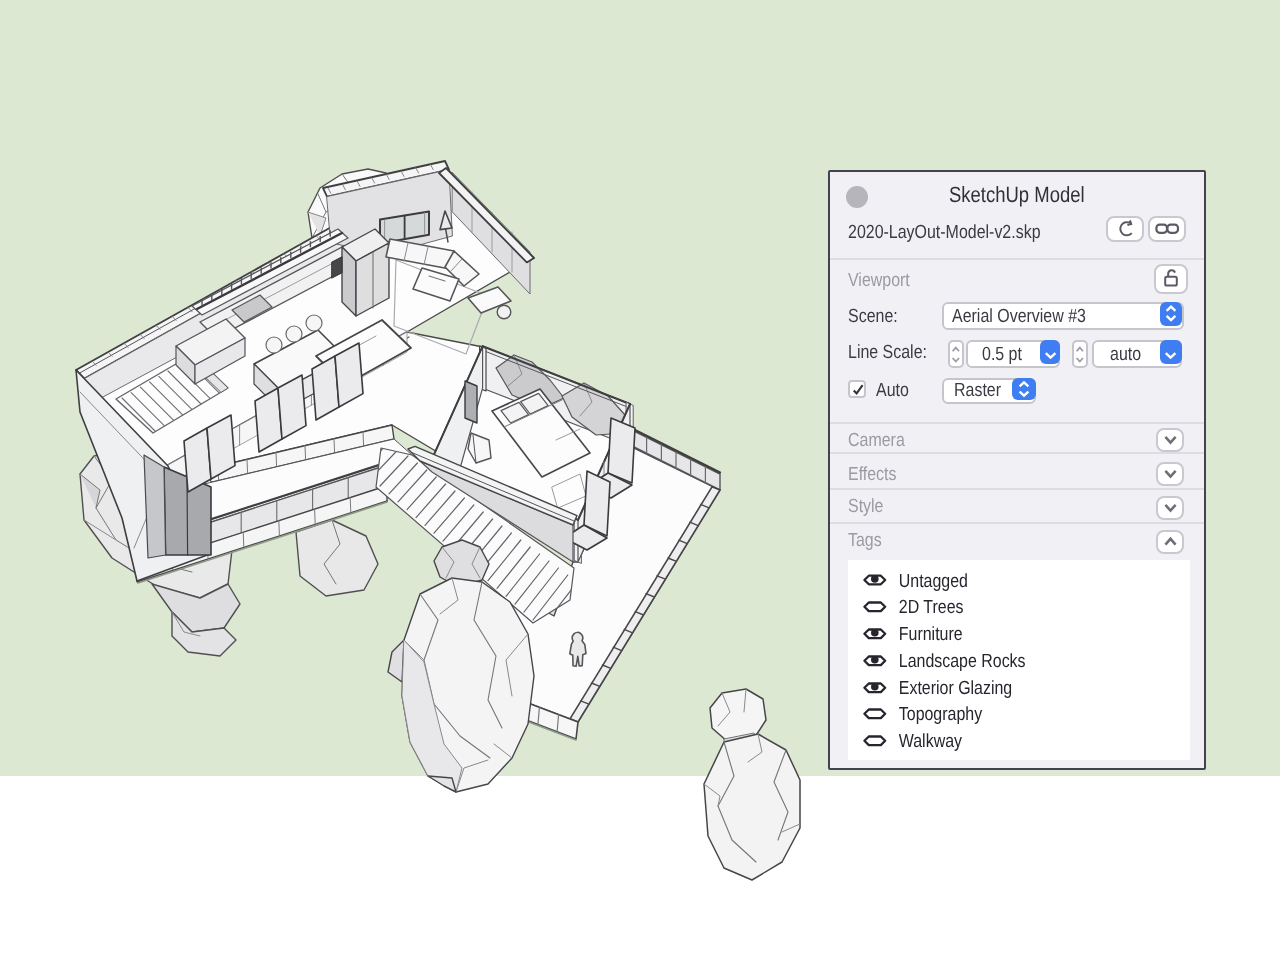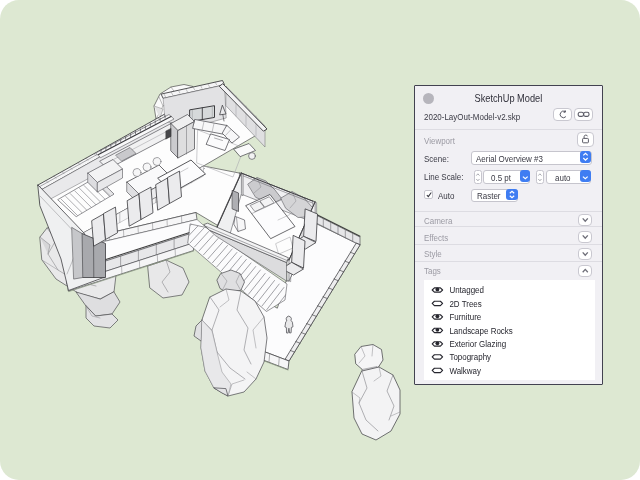--- a/index.html
+++ b/index.html
@@ -1,17 +1,17 @@
 <!DOCTYPE html>
 <html><head>
 <meta charset="utf-8">
 <style>
 html,body{margin:0;padding:0;}
 body{width:640px;height:480px;overflow:hidden;font-family:"Liberation Sans",sans-serif;}
-#stage{position:absolute;top:0;left:0;width:640px;height:480px;background:#dde8d2;border-radius:19px;}
+#stage{position:absolute;top:0;left:0;width:640px;height:388px;background:#dde8d2;}
 #model{position:absolute;top:0;left:0;}
 #panel{position:absolute;left:414px;top:85px;width:186.8px;height:298px;background:#f1f0f4;border:1.6px solid #424250;border-radius:1px;}
 .sep{position:absolute;left:0;width:100%;height:1px;background:#dddce2;}
 .lbl{position:absolute;font-size:9.5px;color:#3a3a44;transform:scaleX(0.84);transform-origin:0 0;white-space:nowrap;}
 .grey{color:#9b9aa3;}
 .btn{position:absolute;background:#fff;border:1px solid #c9c8d0;border-radius:4px;}
 .field{position:absolute;background:#fff;border:1px solid #c6c5cd;border-radius:3px;}
 .bluebox{position:absolute;background:#3f7df2;border-radius:3px;}
 .btn svg,.field svg,.bluebox svg{display:block;}
 </style>

